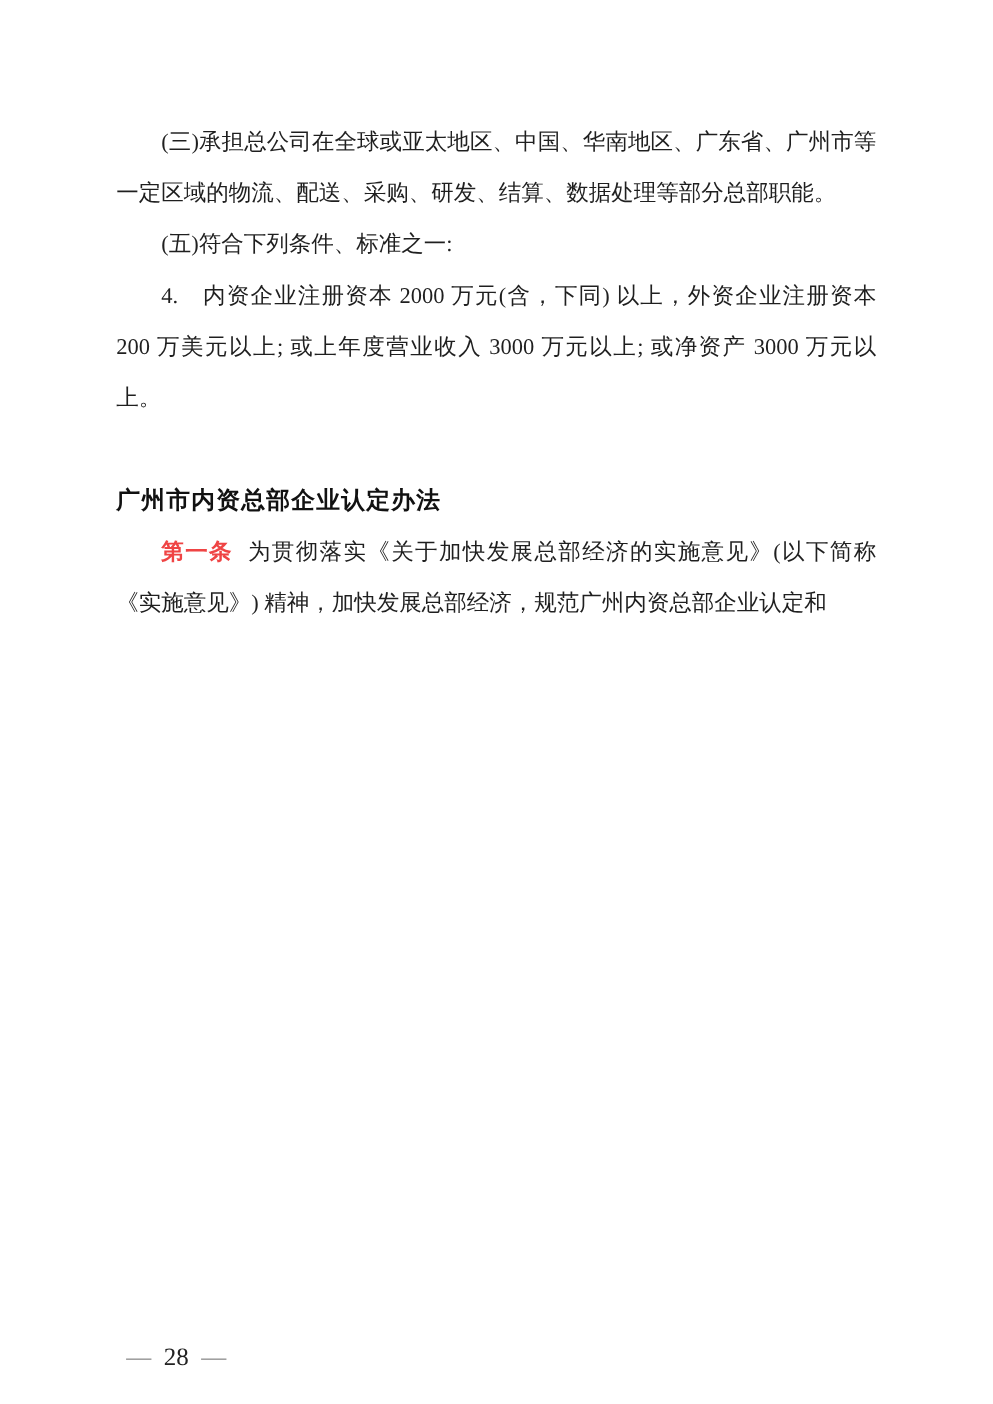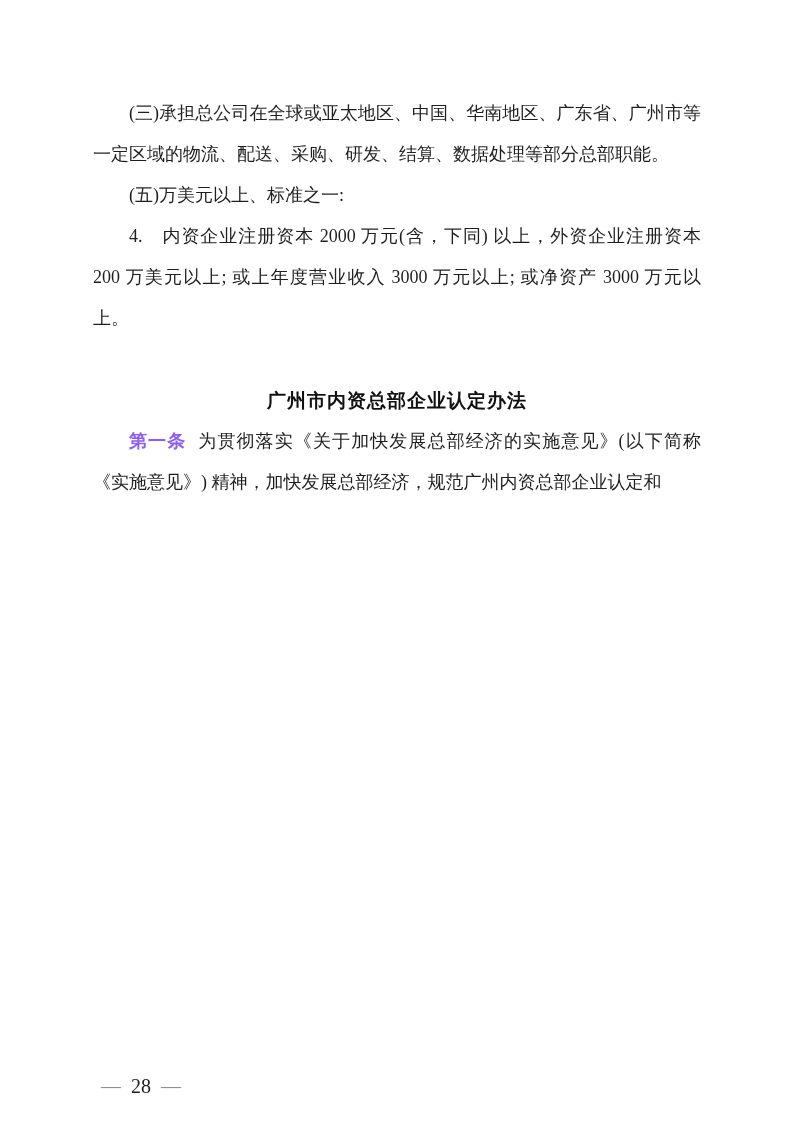--- a/index.html
+++ b/index.html
@@ -29,31 +29,31 @@
   }
   .para {
     margin: 0;
     text-indent: 2em;
   }
   .title {
     margin: 41px 0 0 0;
     font-size: 19px;
     line-height: 41px;
     font-weight: bold;
-    text-align: center;
+    text-align: left;
     text-indent: 0;
     letter-spacing: 1px;
     font-family: "Liberation Sans", "DejaVu Sans", sans-serif;
     color: #111111;
   }
   .article-label {
     font-weight: bold;
     font-family: "Liberation Sans", "DejaVu Sans", sans-serif;
     margin-right: 12px;
-    color: #8b5cf6;
+    color: #ef4444;
   }
   .footer {
     position: absolute;
     left: 101px;
     top: 1052px;
     font-family: "Liberation Serif", "DejaVu Serif", serif;
     font-size: 20px;
     line-height: 36px;
     color: #222222;
     display: flex;
@@ -63,21 +63,21 @@
   .footer .dash {
     color: #8a8a8a;
   }
 </style>
 </head>
 <body>
 
 <div class="page">
   <div class="content">
     <p class="para">(三)承担总公司在全球或亚太地区、中国、华南地区、广东省、广州市等一定区域的物流、配送、采购、研发、结算、数据处理等部分总部职能。</p>
-    <p class="para">(五)万美元以上、标准之一:</p>
+    <p class="para">(五)符合下列条件、标准之一:</p>
     <p class="para">4.　内资企业注册资本 2000 万元(含，下同) 以上，外资企业注册资本 200 万美元以上; 或上年度营业收入 3000 万元以上; 或净资产 3000 万元以上。</p>
     <h2 class="title">广州市内资总部企业认定办法</h2>
     <p class="para"><span class="article-label">第一条</span><span>为贯彻落实《关于加快发展总部经济的实施意见》(以下简称《实施意见》) 精神，加快发展总部经济，规范广州内资总部企业认定和</span></p>
   </div>
   <div class="footer">
     <span class="dash">—</span>
     <span class="num">28</span>
     <span class="dash">—</span>
   </div>
 </div>

